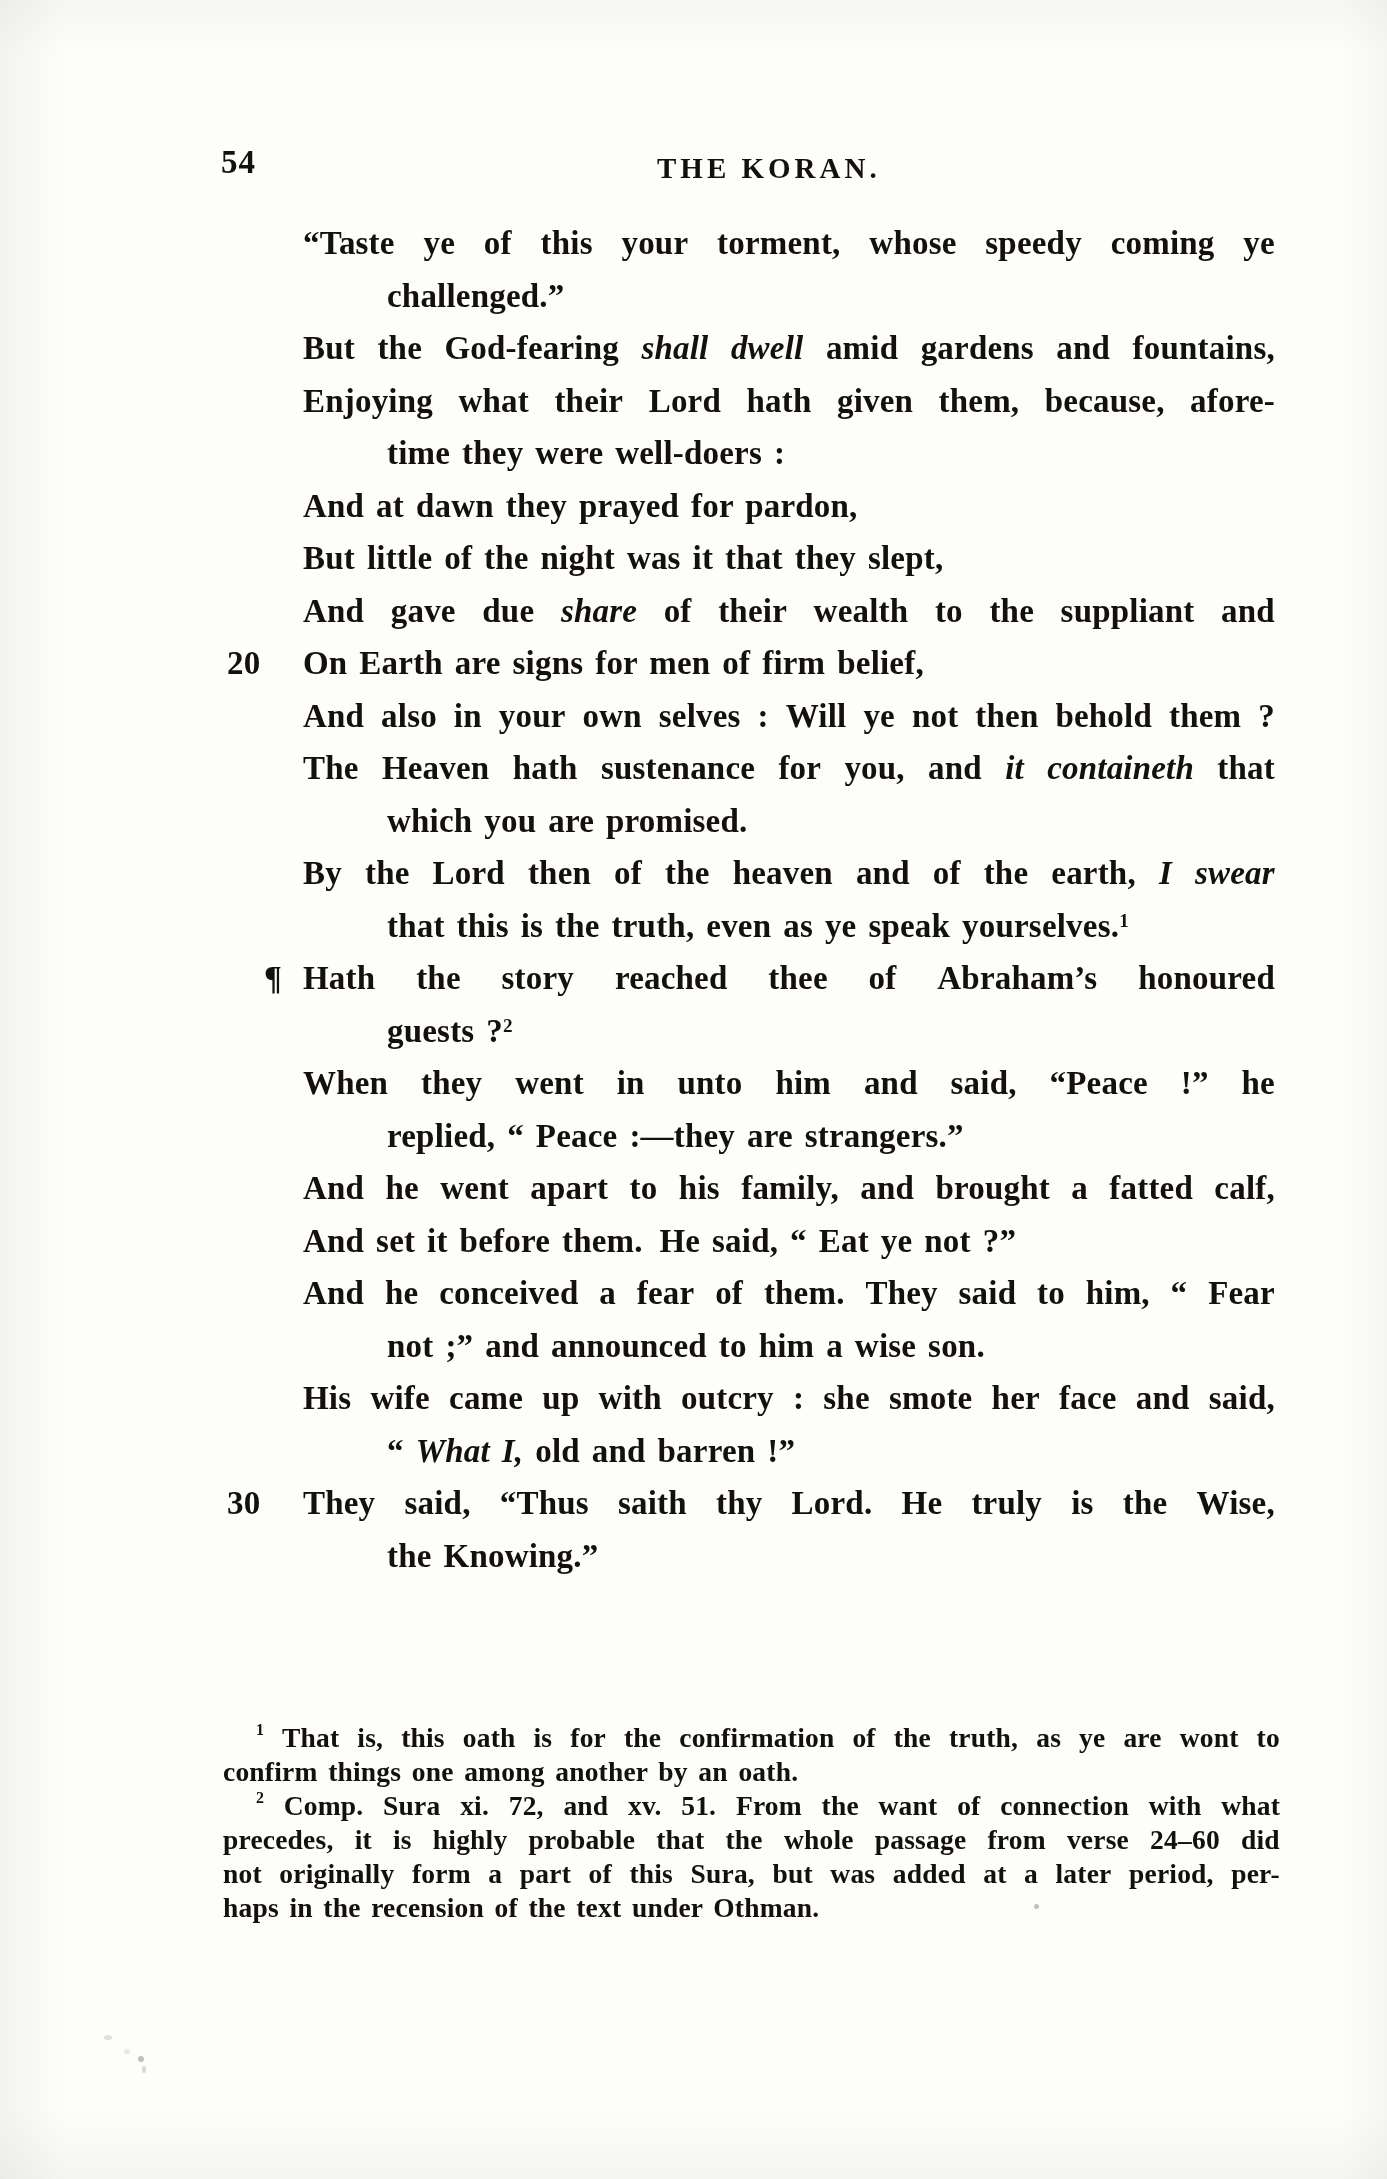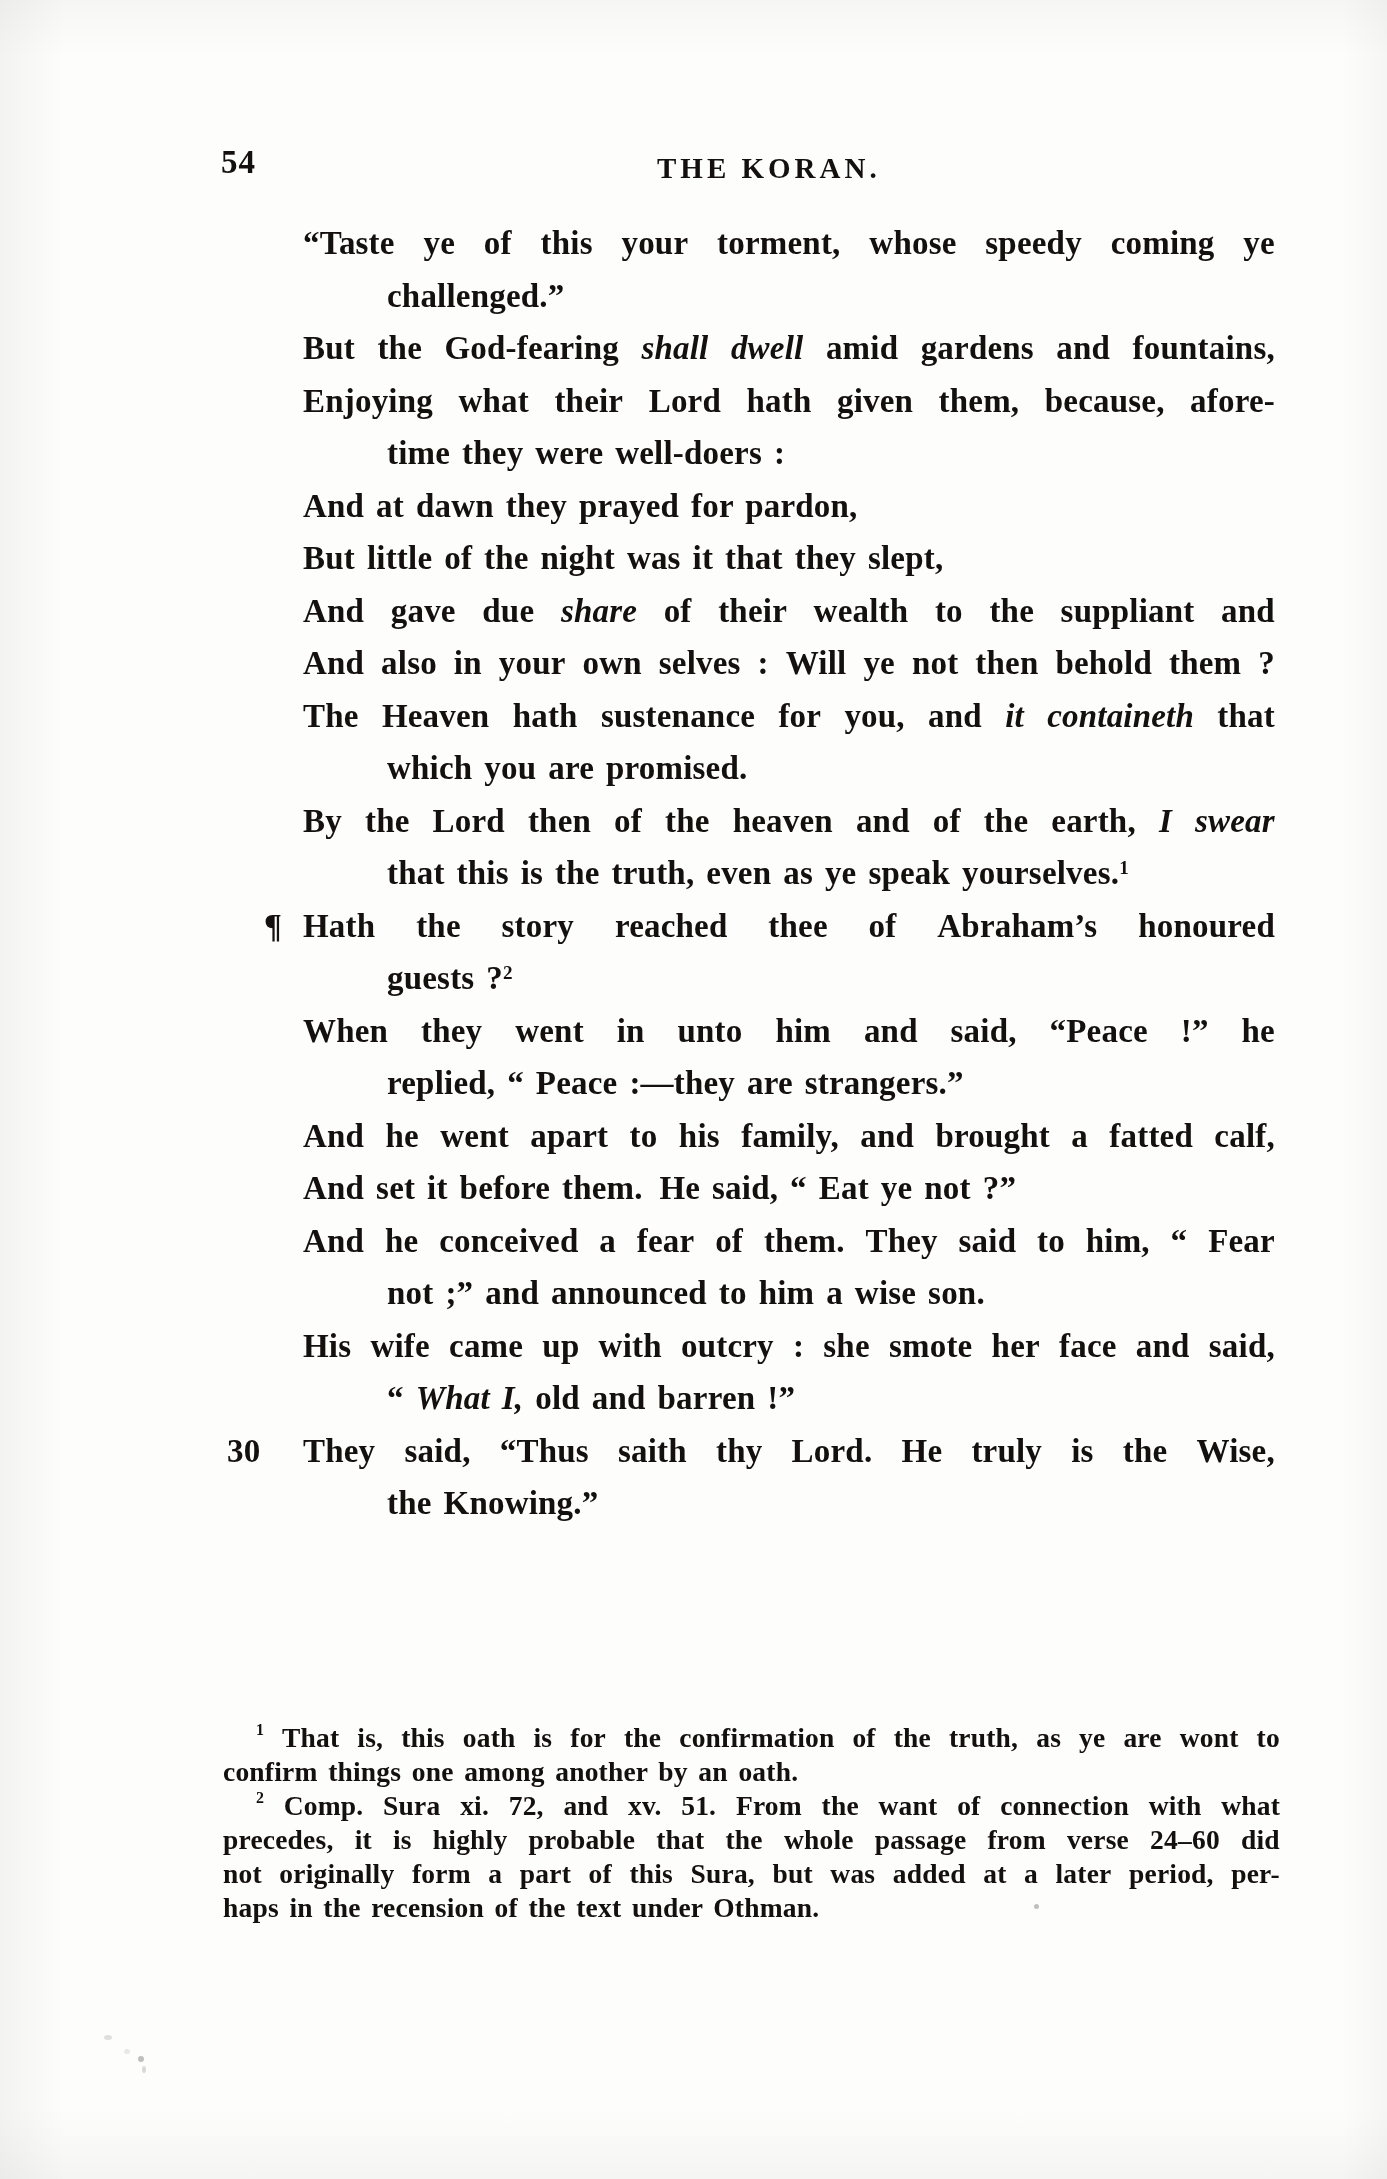--- a/index.html
+++ b/index.html
@@ -47,20 +47,21 @@
   <div class="runhead">THE KORAN.</div>
   <div class="body" id="body-lines">
       <div class="line"><span class="content j"><span>“Taste</span><span>ye</span><span>of</span><span>this</span><span>your</span><span>torment,</span><span>whose</span><span>speedy</span><span>coming</span><span>ye</span></span></div>
       <div class="line hang"><span class="content"><span>challenged.”</span></span></div>
       <div class="line"><span class="content j"><span>But</span><span>the</span><span>God-fearing</span><span class="i">shall</span><span class="i">dwell</span><span>amid</span><span>gardens</span><span>and</span><span>fountains,</span></span></div>
       <div class="line"><span class="content j"><span>Enjoying</span><span>what</span><span>their</span><span>Lord</span><span>hath</span><span>given</span><span>them,</span><span>because,</span><span>afore-</span></span></div>
       <div class="line hang"><span class="content"><span>time they were well-doers :</span></span></div>
       <div class="line"><span class="content"><span>And at dawn they prayed for pardon,</span></span></div>
       <div class="line"><span class="content"><span>But little of the night was it that they slept,</span></span></div>
       <div class="line"><span class="content j"><span>And</span><span>gave</span><span>due</span><span class="i">share</span><span>of</span><span>their</span><span>wealth</span><span>to</span><span>the</span><span>suppliant</span><span>and</span></span></div>
+      <div class="line"><span class="verse">20</span><span class="content"><span>On Earth are signs for men of firm belief,</span></span></div>
       <div class="line"><span class="content j"><span>And</span><span>also</span><span>in</span><span>your</span><span>own</span><span>selves</span><span>:</span><span>Will</span><span>ye</span><span>not</span><span>then</span><span>behold</span><span>them</span><span>?</span></span></div>
       <div class="line"><span class="content j"><span>The</span><span>Heaven</span><span>hath</span><span>sustenance</span><span>for</span><span>you,</span><span>and</span><span class="i">it</span><span class="i">containeth</span><span>that</span></span></div>
       <div class="line hang"><span class="content"><span>which you are promised.</span></span></div>
       <div class="line"><span class="content j"><span>By</span><span>the</span><span>Lord</span><span>then</span><span>of</span><span>the</span><span>heaven</span><span>and</span><span>of</span><span>the</span><span>earth,</span><span class="i">I</span><span class="i">swear</span></span></div>
       <div class="line hang"><span class="content"><span>that this is the truth, even as ye speak yourselves.</span><span class="sup">1</span></span></div>
       <div class="line"><span class="pilcrow">¶</span><span class="content j"><span>Hath</span><span>the</span><span>story</span><span>reached</span><span>thee</span><span>of</span><span>Abraham’s</span><span>honoured</span></span></div>
       <div class="line hang"><span class="content"><span>guests ?</span><span class="sup">2</span></span></div>
       <div class="line"><span class="content j"><span>When</span><span>they</span><span>went</span><span>in</span><span>unto</span><span>him</span><span>and</span><span>said,</span><span>“Peace</span><span>!”</span><span>he</span></span></div>
       <div class="line hang"><span class="content"><span>replied, “ Peace :—they are strangers.”</span></span></div>
       <div class="line"><span class="content j"><span>And</span><span>he</span><span>went</span><span>apart</span><span>to</span><span>his</span><span>family,</span><span>and</span><span>brought</span><span>a</span><span>fatted</span><span>calf,</span></span></div>

